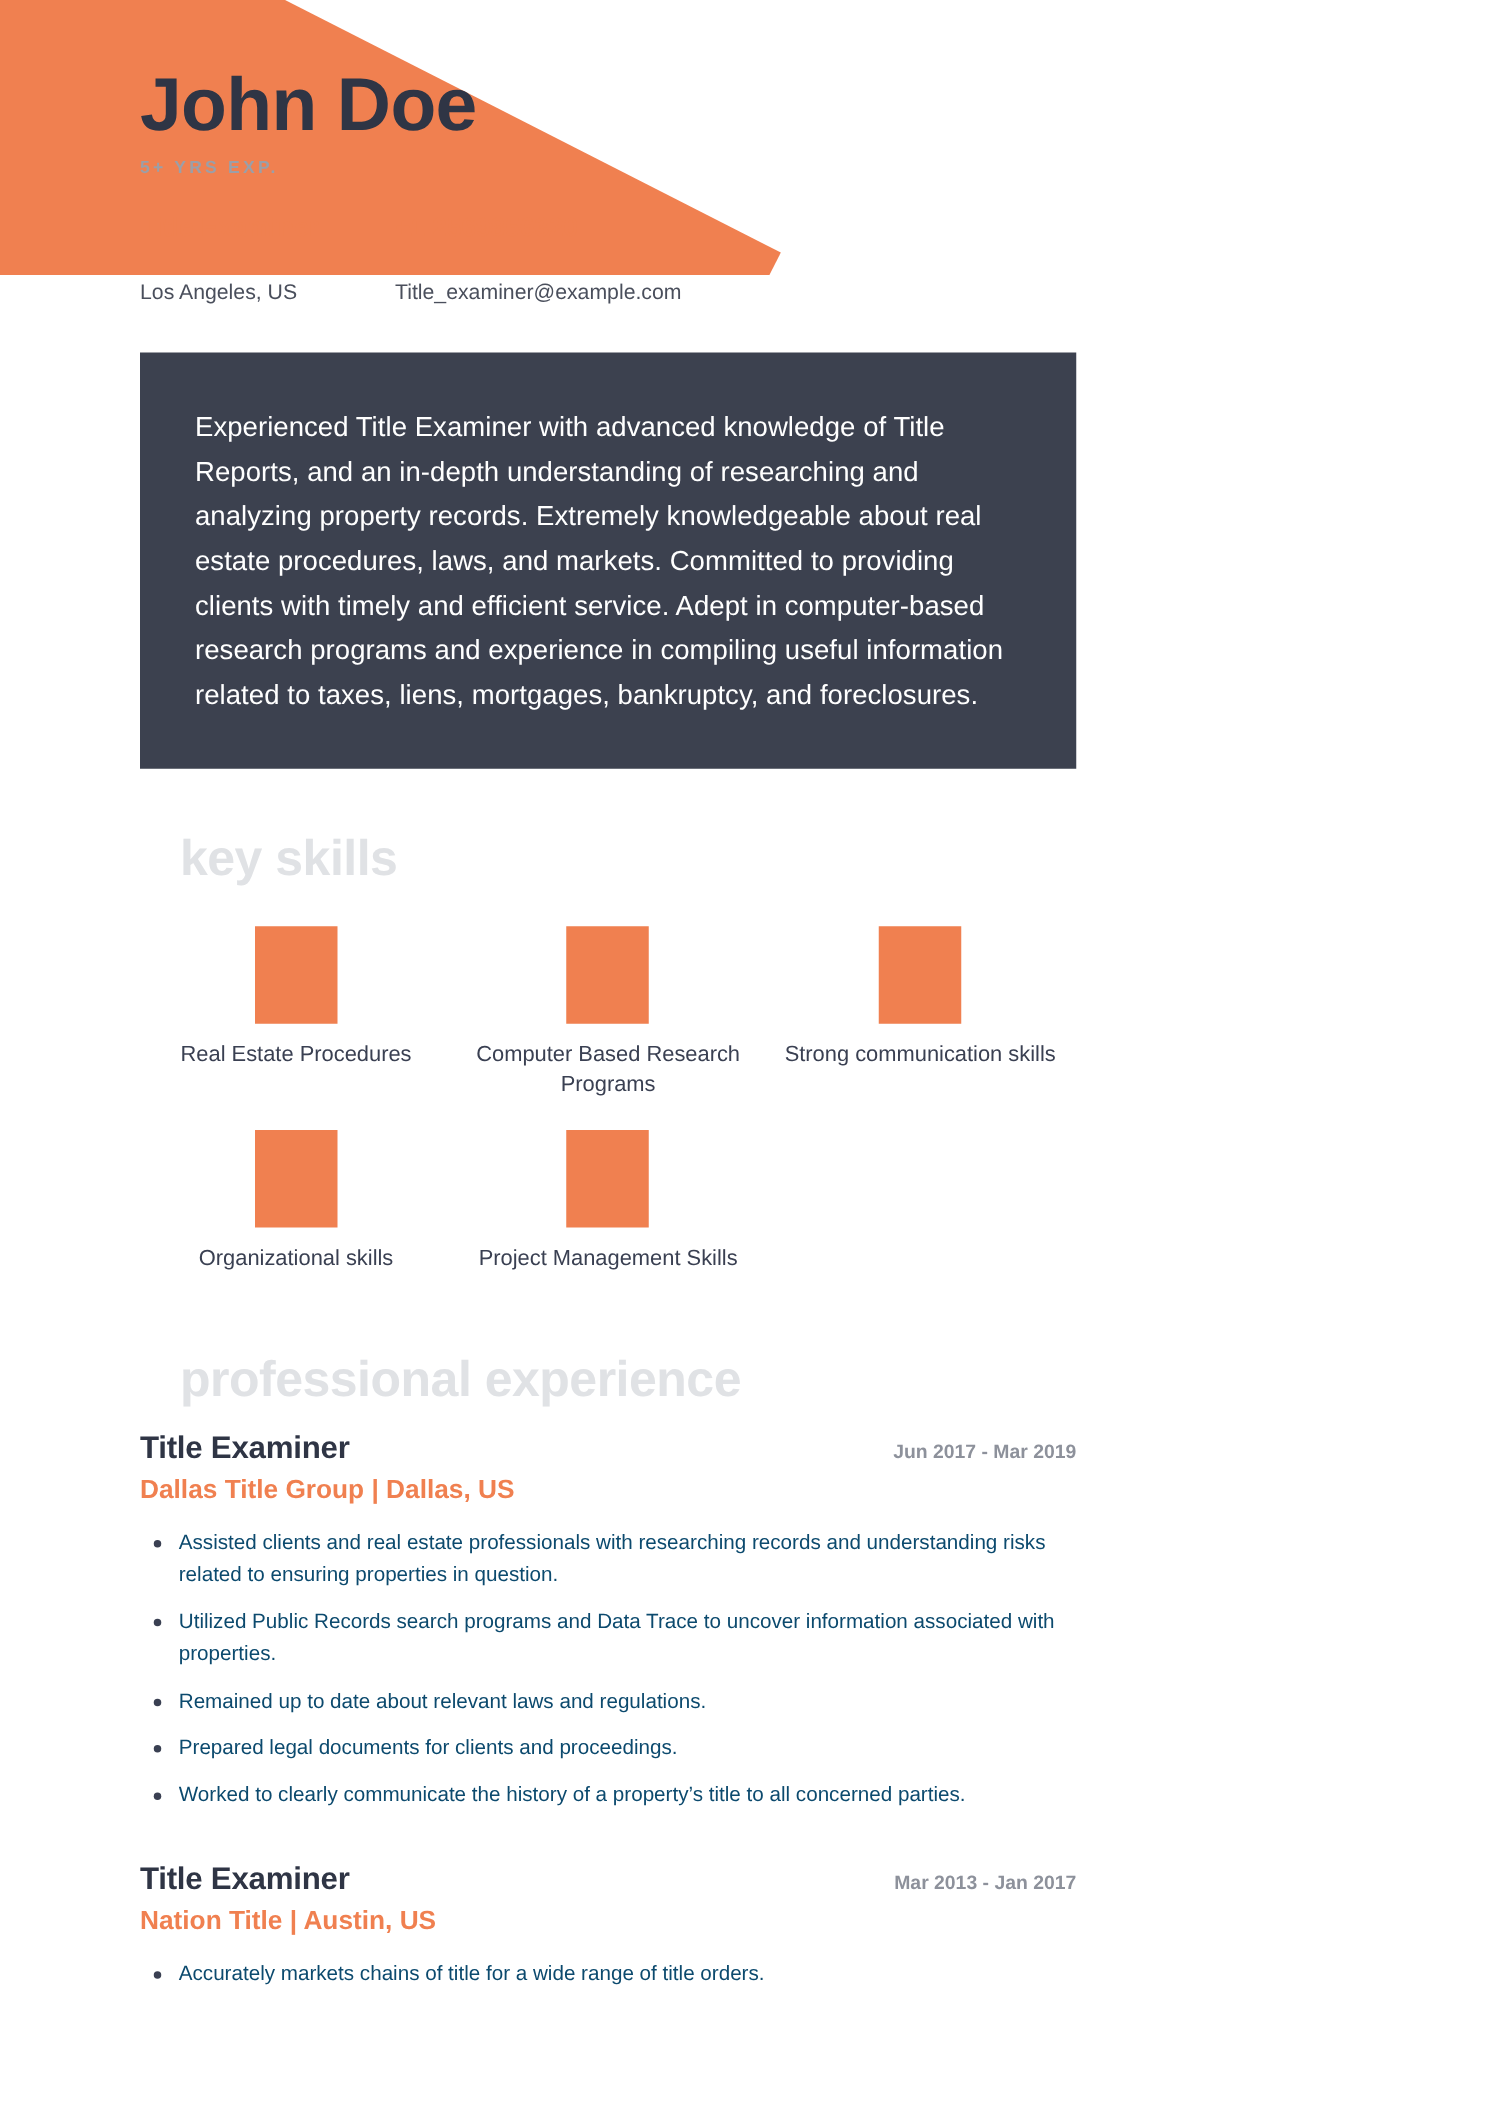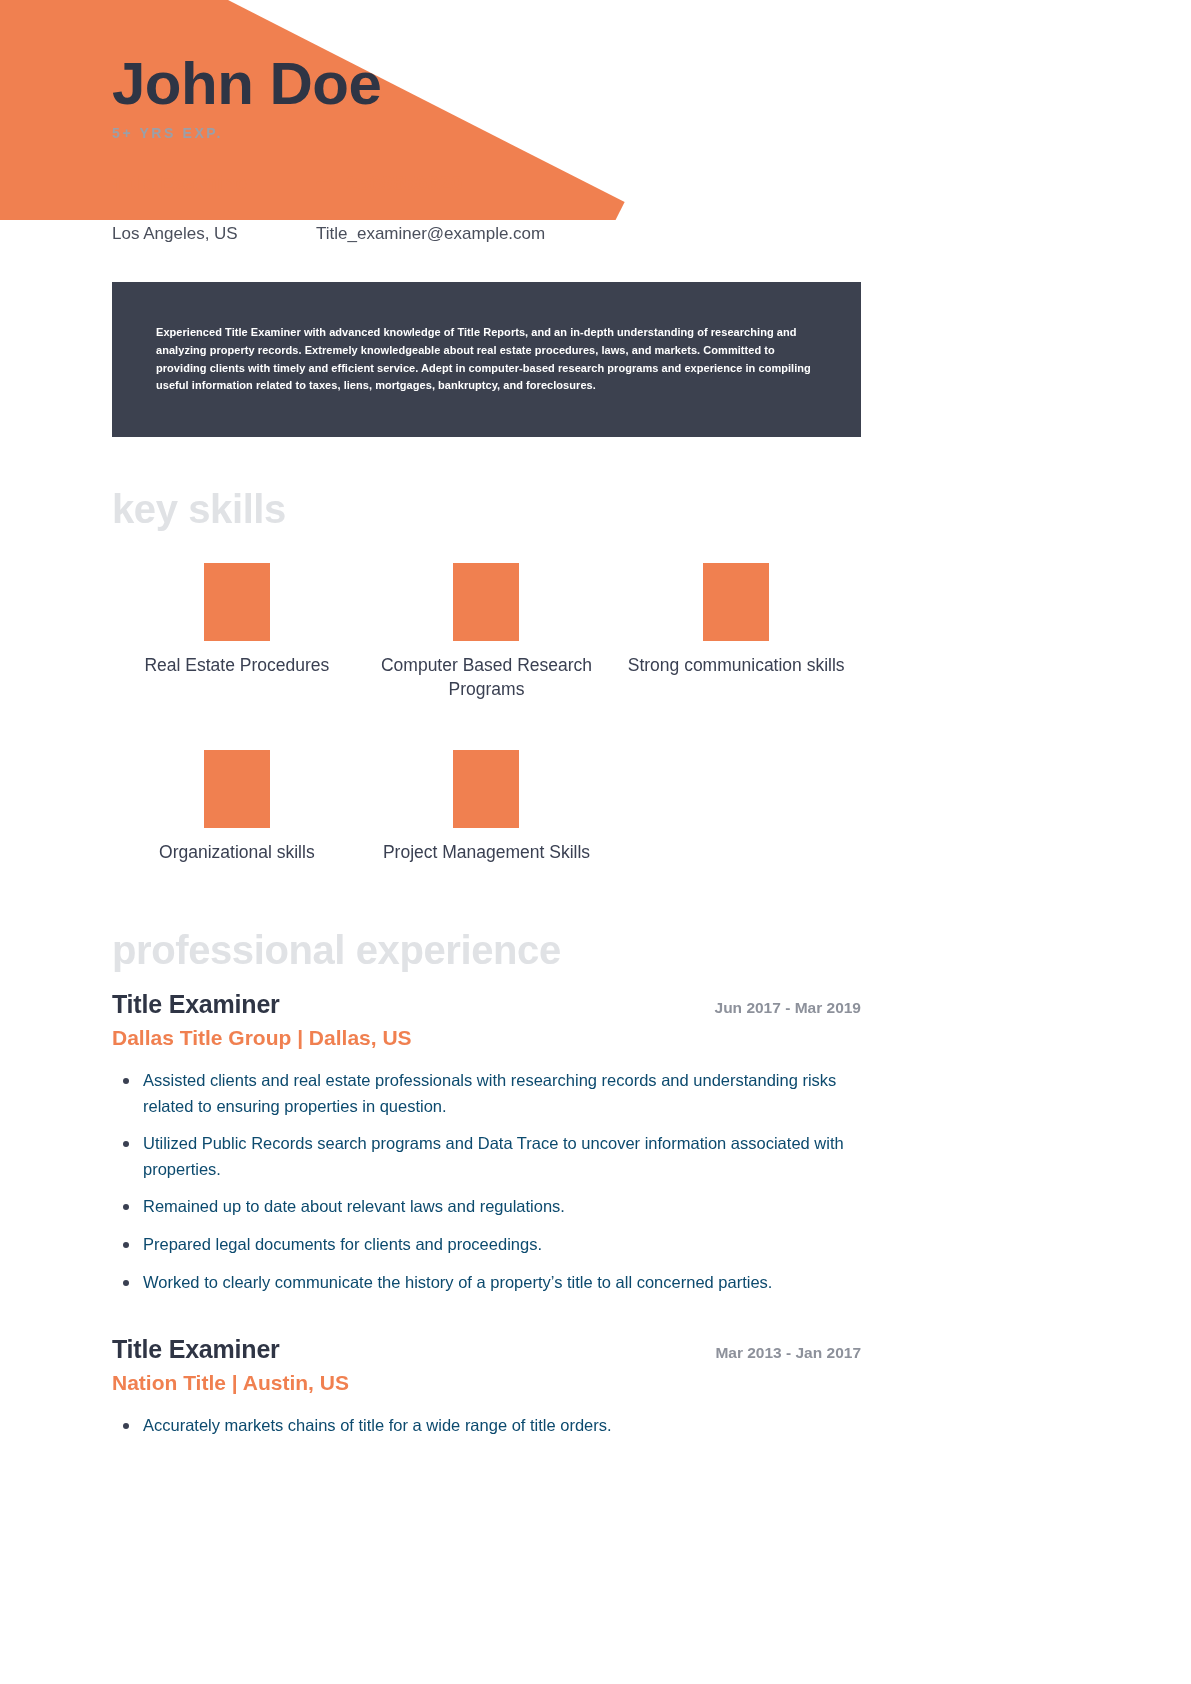--- a/index.html
+++ b/index.html
@@ -100,44 +100,45 @@
 
   
   .summary-box {
     margin-top: 38px;
     background: #3c414f;
     color: #ffffff;
     padding: 42px 44px;
     box-sizing: border-box;
   }
   .summary-text {
-    font-size: 11px;
-    font-weight: bold;
+    font-size: 22px;
+    font-weight: normal;
     line-height: 1.62;
     margin: 0;
     letter-spacing: 0.05px;
   }
 
   
   .section-heading {
     font-size: 40px;
     font-weight: bold;
     color: #e0e2e5;
     line-height: 1;
     letter-spacing: -0.4px;
+    margin-left: 32px;
   }
   .skills-heading { margin-top: 52px; }
   .experience-heading { margin-top: 66px; }
 
   
   .skills-grid {
     margin-top: 34px;
     display: grid;
     grid-template-columns: repeat(3, 1fr);
-    row-gap: 48px;
+    row-gap: 24px;
   }
   .skill-cell {
     display: flex;
     flex-direction: column;
     align-items: center;
   }
   .skill-swatch {
     width: 66px;
     height: 78px;
     background: #f08050;

